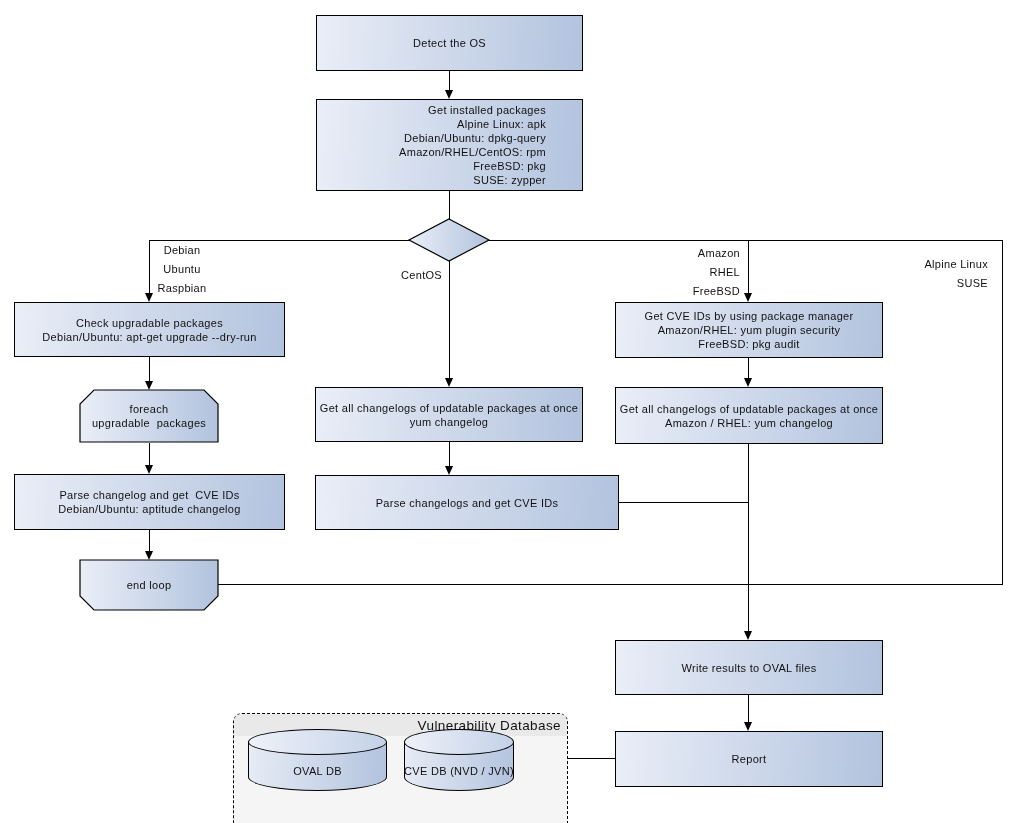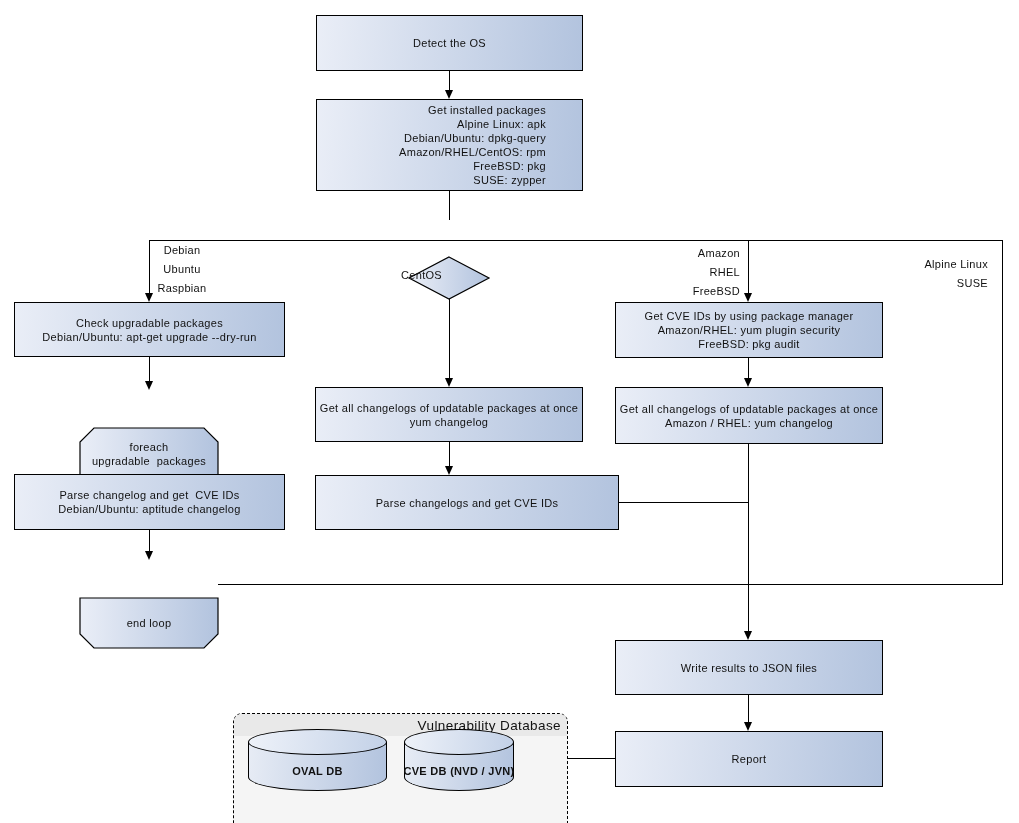--- a/index.html
+++ b/index.html
@@ -34,21 +34,21 @@
     background:linear-gradient(95deg,var(--node-gradient-start) 0%,var(--node-gradient-end) 100%);
     display:flex;align-items:center;justify-content:center;
   }
   .nlabel{
     white-space:pre;font-size:11px;line-height:14px;letter-spacing:.3px;
     text-align:center;color:var(--text);
   }
   .node.align-right{justify-content:flex-end;}
   .node.align-right .nlabel{text-align:right;padding-right:36px;}
   
-  .poly-node{position:absolute;z-index:2;margin-top:38px;}
+  .poly-node{position:absolute;z-index:2;}
   .poly-node svg{position:absolute;left:0;top:0;}
   .poly-node .nlabel{
     position:absolute;inset:0;display:flex;align-items:center;justify-content:center;
   }
   .poly{stroke:var(--node-border);stroke-width:1.2;fill:url(#nodeGrad);}
   
   .branch-label{
     position:absolute;z-index:3;white-space:pre;font-size:11px;line-height:19px;
     letter-spacing:.3px;color:var(--text);
   }
@@ -71,21 +71,21 @@
     border-radius:0 0 50% 50% / 0 0 14px 14px;
     background:linear-gradient(95deg,#e7ecf5 0%,var(--node-gradient-end) 100%);
   }
   .cyl-top{
     position:absolute;left:0;right:0;top:0;height:26px;box-sizing:border-box;
     border:1px solid var(--node-border);border-radius:50%;
     background:linear-gradient(95deg,#eef2f9 0%,#c3d1e7 100%);
   }
   .cyl .nlabel{
     position:absolute;left:0;right:0;top:22px;bottom:0;
-    display:flex;align-items:center;justify-content:center;font-weight:bold;
+    display:flex;align-items:center;justify-content:center;
   }
 </style>
 </head>
 <body>
 
 <div class="stage">
 
   <svg width="0" height="0" style="position:absolute">
     <defs>
       <linearGradient id="nodeGrad" x1="0" y1="0" x2="1" y2="0">
@@ -193,21 +193,21 @@
 Amazon/RHEL: yum plugin security
 FreeBSD: pkg audit</div>
   </div>
 
   <div class="node" style="left:615px;top:387px;width:268px;height:57px">
     <div class="nlabel">Get all changelogs of updatable packages at once
 Amazon / RHEL: yum changelog</div>
   </div>
 
   <div class="node" style="left:615px;top:640px;width:268px;height:55px">
-    <div class="nlabel">Write results to JSON files</div>
+    <div class="nlabel">Write results to OVAL files</div>
   </div>
 
   <div class="node" style="left:615px;top:731px;width:268px;height:56px">
     <div class="nlabel">Report</div>
   </div>
 
   <div class="db-panel">
     <div class="db-header">Vulnerability Database</div>
   </div>
 

